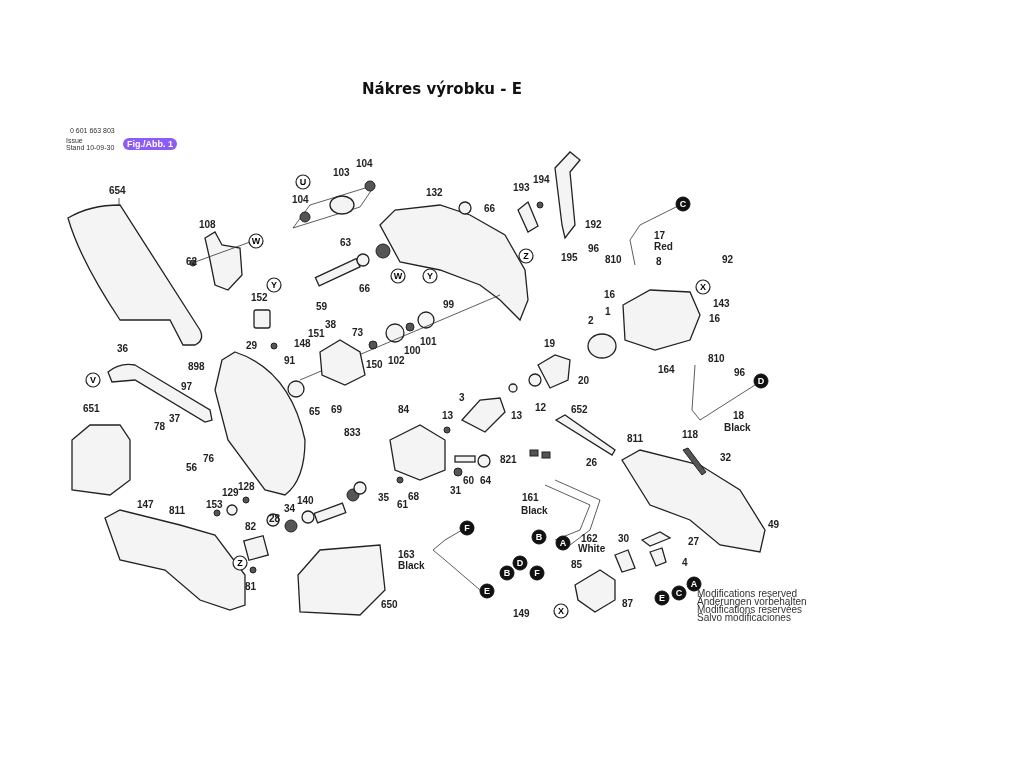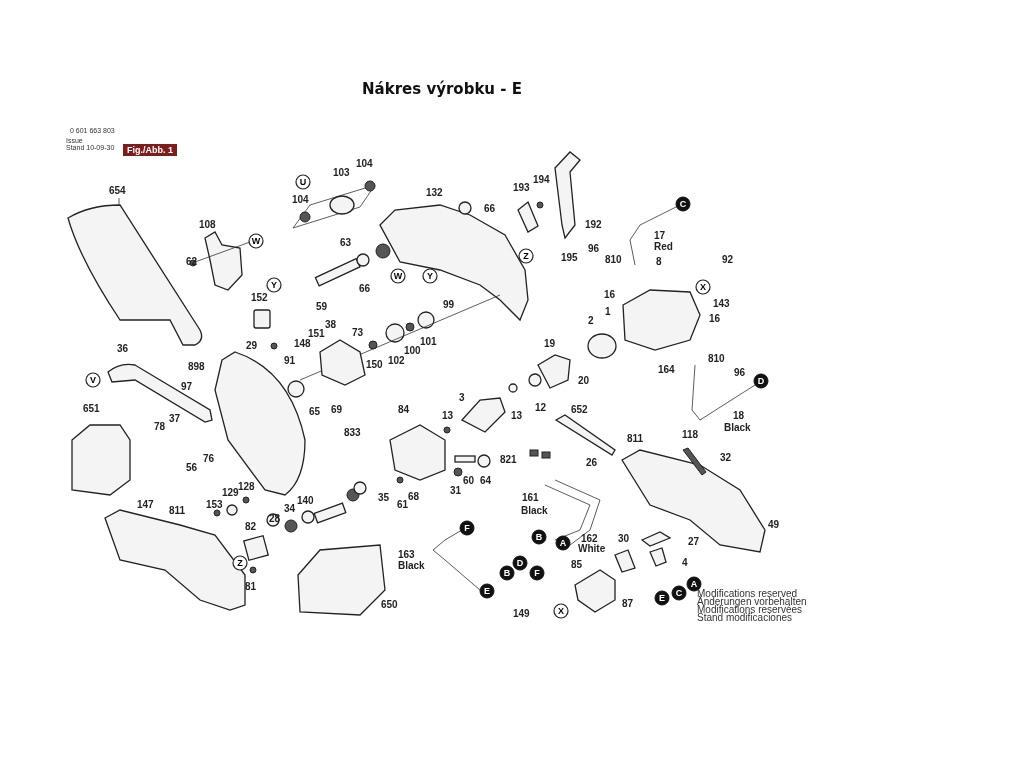--- a/index.html
+++ b/index.html
@@ -1,20 +1,20 @@
 <!DOCTYPE html>
 <html><head>
 <meta charset="utf-8">
 <style>
   html,body{margin:0;padding:0;background:#fff;}
   body{width:1024px;height:768px;position:relative;overflow:hidden;font-family:"Liberation Sans",sans-serif;color:#111;}
   .title{position:absolute;top:80px;left:0;width:884px;text-align:center;font-family:"DejaVu Sans",sans-serif;font-weight:bold;font-size:15px;color:#111;}
   .doc-num{position:absolute;left:70px;top:127px;font-size:7px;color:#333;}
   .issue{position:absolute;left:66px;top:137px;font-size:7px;line-height:7px;color:#333;}
-  .figbadge{position:absolute;left:123px;top:144px;background:#7f1d1d;color:#fff;font-weight:bold;font-size:9px;padding:1px 4px;}
+  .figbadge{position:absolute;left:123px;top:138px;background:#8b5cf6;color:#fff;font-weight:bold;font-size:9px;padding:1px 4px;border-radius:6px;}
   svg#diagram{position:absolute;left:0;top:0;}
   .lbl{font-family:"Liberation Sans",sans-serif;font-weight:bold;font-size:10px;fill:#222;}
   .part{fill:#f4f4f4;stroke:#222;stroke-width:1.3;}
   .partd{fill:#555;stroke:#222;stroke-width:1;}
   .ln{stroke:#333;stroke-width:0.8;fill:none;}
   .circO{fill:#fff;stroke:#222;stroke-width:1.2;}
   .circB{fill:#111;stroke:#111;}
   .circT{font-family:"Liberation Sans",sans-serif;font-weight:bold;font-size:9px;text-anchor:middle;dominant-baseline:central;}
   .mods{position:absolute;left:697px;top:590px;font-size:10px;line-height:8px;color:#333;}
 </style>
@@ -314,14 +314,14 @@
   <g>
       <circle class="circB" cx="662" cy="598" r="7"></circle>
       <text class="circT" x="662" y="598" fill="#fff">E</text>
     </g>
 </svg>
 
 <div class="mods">
   <div>Modifications reserved</div>
   <div>Änderungen vorbehalten</div>
   <div>Modifications reservées</div>
-  <div>Stand modificaciones</div>
+  <div>Salvo modificaciones</div>
 </div>
 
 </body></html>

